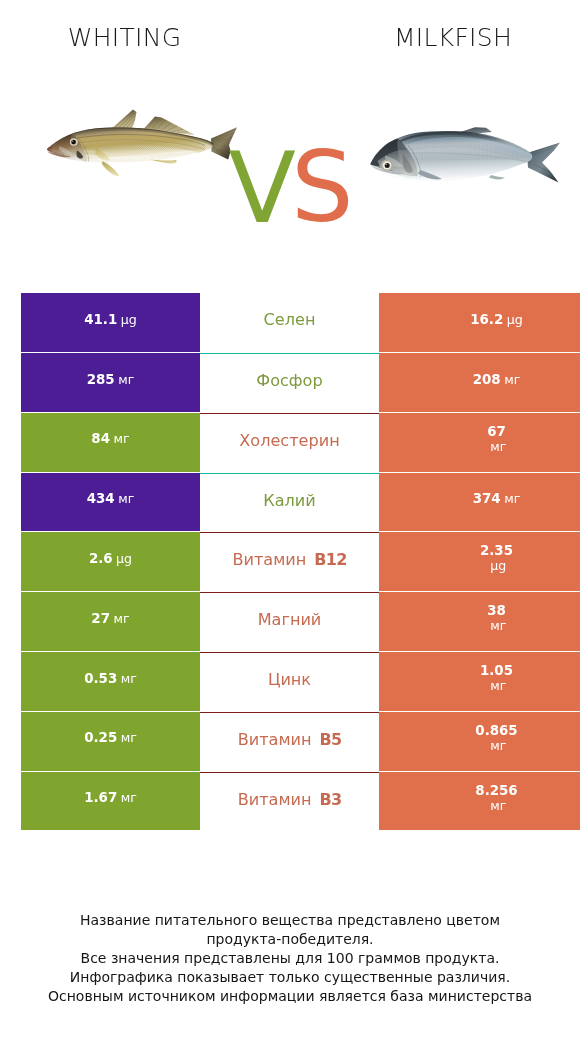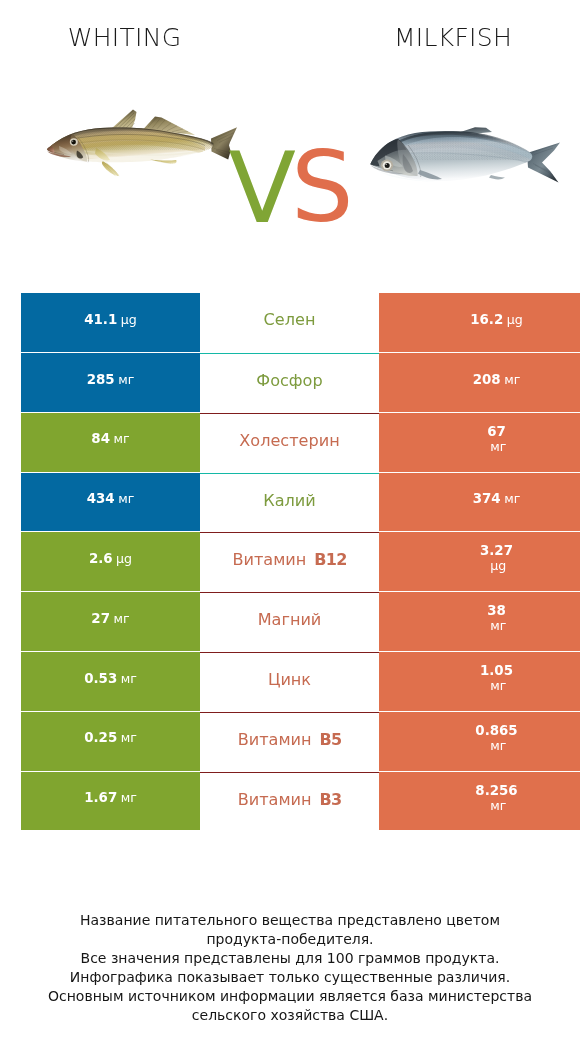--- a/index.html
+++ b/index.html
@@ -25,21 +25,21 @@
   .row{position:relative;height:59.81px;}
   .cell{position:absolute;top:0;height:58.7px;display:flex;align-items:center;justify-content:center;}
   .cell > *{position:relative;top:-3.4px;}
   .cellL{left:0px;width:179px;color:#ffffff;}
   .cellR{left:358px;width:179px;color:#ffffff;padding-left:28px;}
   .cellM{left:179px;width:179px;height:59.81px;}
   .val{font-size:13.4px;font-weight:700;}
   .unit{font-size:12.6px;font-weight:400;margin-left:3.5px;}
   .lbl{font-size:16.1px;font-weight:400;}
   .lbl b{font-weight:700;font-size:16px;margin-left:8px;letter-spacing:-0.75px;}
-  .win-left .cellL{background:#0369a1;justify-content:center;}
+  .win-left .cellL{background:#4c1d95;justify-content:center;}
   .win-left .cellR{background:#e0704c;}
   .win-right .cellL{background:#80a52f;}
   .win-right .cellR{background:#e0704c;flex-direction:column;}
   .row.g .cellM{border-top:1px solid #14b8a6;}
   .row.o .cellM{border-top:1px solid #7f1d1d;}
   .row.first .cellM{border-top:none;}
   .lbl.g{color:#7d9b3e;}
   .lbl.o{color:#c66b51;}
 
   .footer{position:absolute;left:0px;top:911px;width:580px;text-align:center;
@@ -340,21 +340,21 @@
       </div>
       <div class="row win-right o">
         <div class="cell cellL">
           <span class="val">2.6</span>
           <span class="unit">µg</span>
         </div>
         <div class="cell cellM">
           <span class="lbl o"><span>Витамин</span><b>B12</b></span>
         </div>
         <div class="cell cellR">
-          <span class="val">3.27</span>
+          <span class="val">2.35</span>
           <span class="unit">µg</span>
         </div>
       </div>
       <div class="row win-right o">
         <div class="cell cellL">
           <span class="val">27</span>
           <span class="unit">мг</span>
         </div>
         <div class="cell cellM">
           <span class="lbl o"><span>Магний</span></span>
@@ -404,16 +404,15 @@
         </div>
       </div>
   </div>
 
   <div class="footer">
     <div>Название питательного вещества представлено цветом</div>
       <div>продукта-победителя.</div>
       <div>Все значения представлены для 100 граммов продукта.</div>
       <div>Инфографика показывает только существенные различия.</div>
       <div>Основным источником информации является база министерства</div>
-      <div>сельского хозяйства США.</div>
   </div>
 
 </div>
 
 </body></html>

